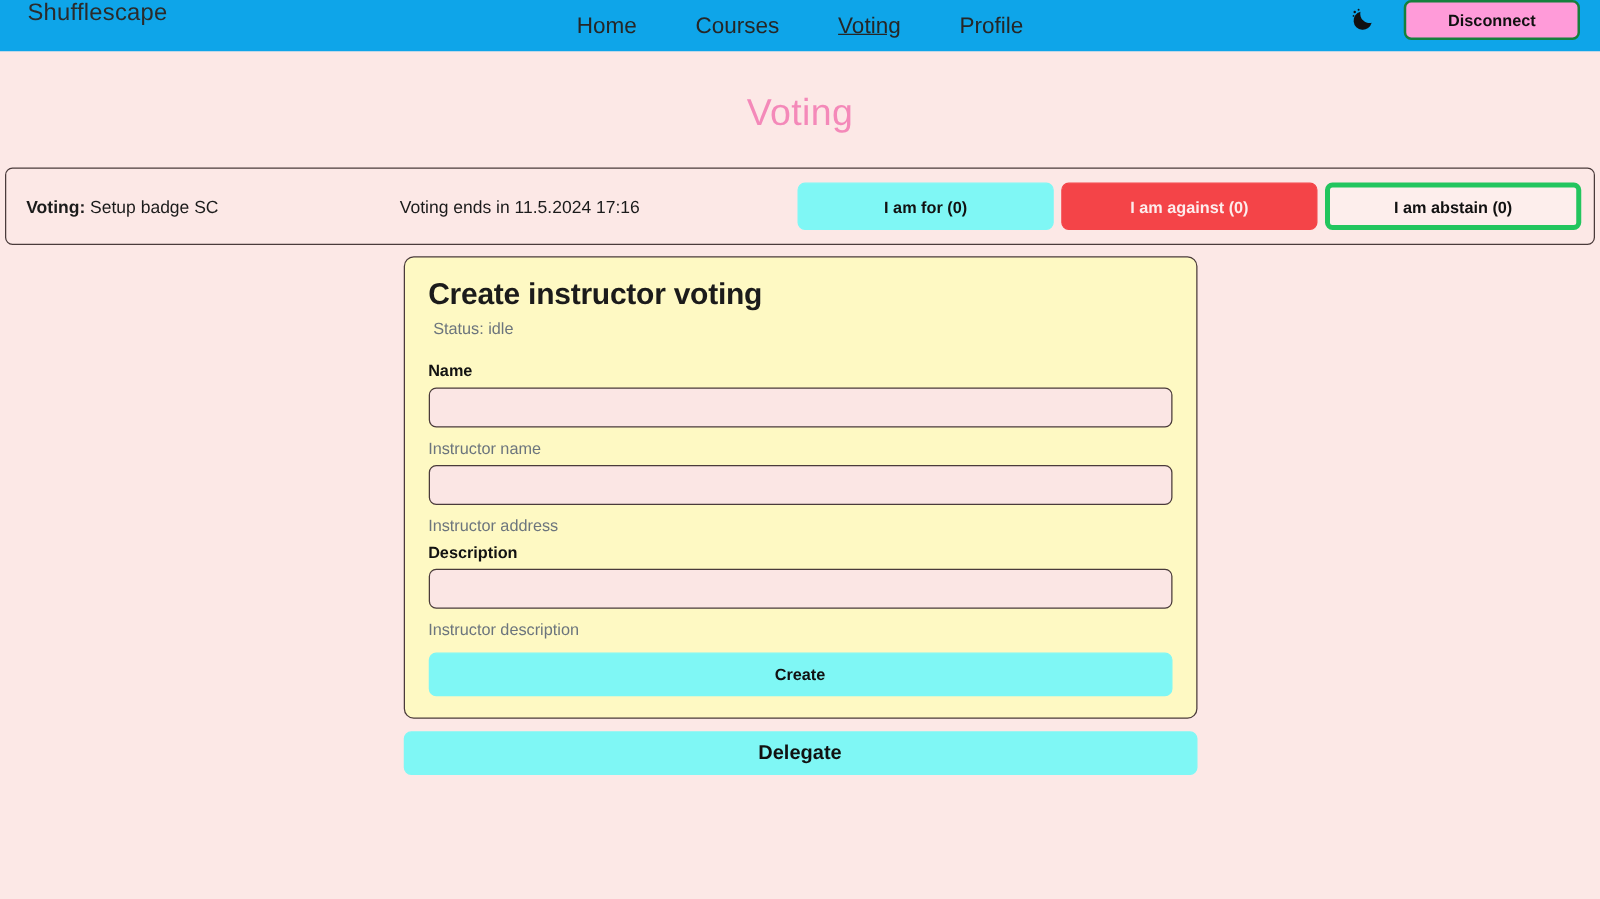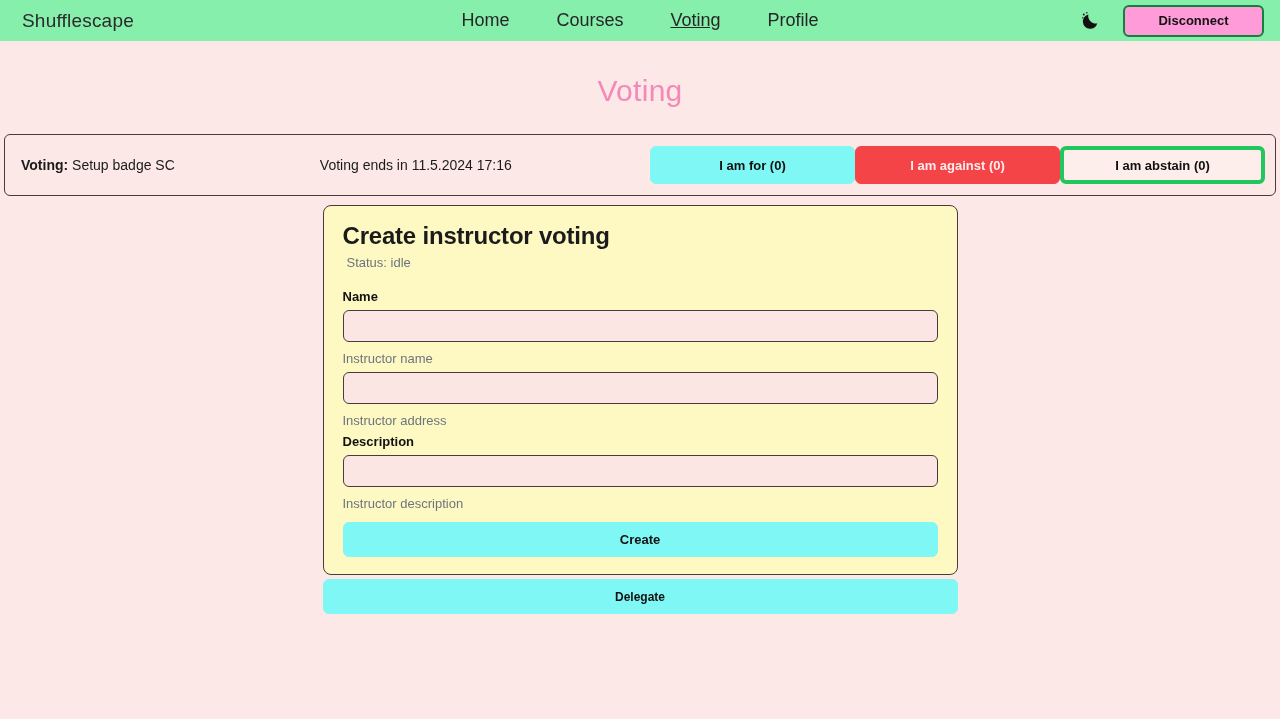--- a/index.html
+++ b/index.html
@@ -12,23 +12,23 @@
     background: #fce8e6;
     font-family: "Liberation Sans", sans-serif;
     color: #1b1b1b;
     overflow: hidden;
   }
 
   
   .navbar {
     position: relative;
     height: 41px;
-    background: #86efac;
-    display: flex;
-    align-items: center;
+    background: #0ea5e9;
+    display: flex;
+    align-items: flex-start;
     padding: 0 12px;
   }
   .brand {
     font-size: 19px;
     color: #2b2b2b;
     letter-spacing: .2px;
     padding-left: 10px;
   }
   .nav-links {
     position: absolute;
@@ -95,20 +95,21 @@
   .vb-title { font-size: 14px; margin-left: 6px; white-space: nowrap; }
   .vb-title b { font-weight: bold; }
   .vb-deadline {
     font-size: 14px;
     margin-left: 145px;
     white-space: nowrap;
   }
   .vote-buttons {
     margin-left: auto;
     display: flex;
+    gap: 6px;
   }
   .vote-btn {
     width: 205px;
     height: 38px;
     border-radius: 6px;
     font-size: 13px;
     font-weight: bold;
     font-family: "Liberation Sans", sans-serif;
     cursor: pointer;
     border: 1px solid transparent;
@@ -177,25 +178,25 @@
     color: #111;
     font-family: "Liberation Sans", sans-serif;
     cursor: pointer;
   }
 
   
   .btn-delegate {
     display: block;
     width: 635px;
     height: 35px;
-    margin: 4px auto 0 auto;
+    margin: 10px auto 0 auto;
     background: #7ff7f5;
     border: 1px solid #7ff7f5;
     border-radius: 6px;
-    font-size: 12px;
+    font-size: 16px;
     font-weight: bold;
     color: #111;
     font-family: "Liberation Sans", sans-serif;
     cursor: pointer;
   }
 </style>
 </head>
 <body>
 
 <div class="navbar">

